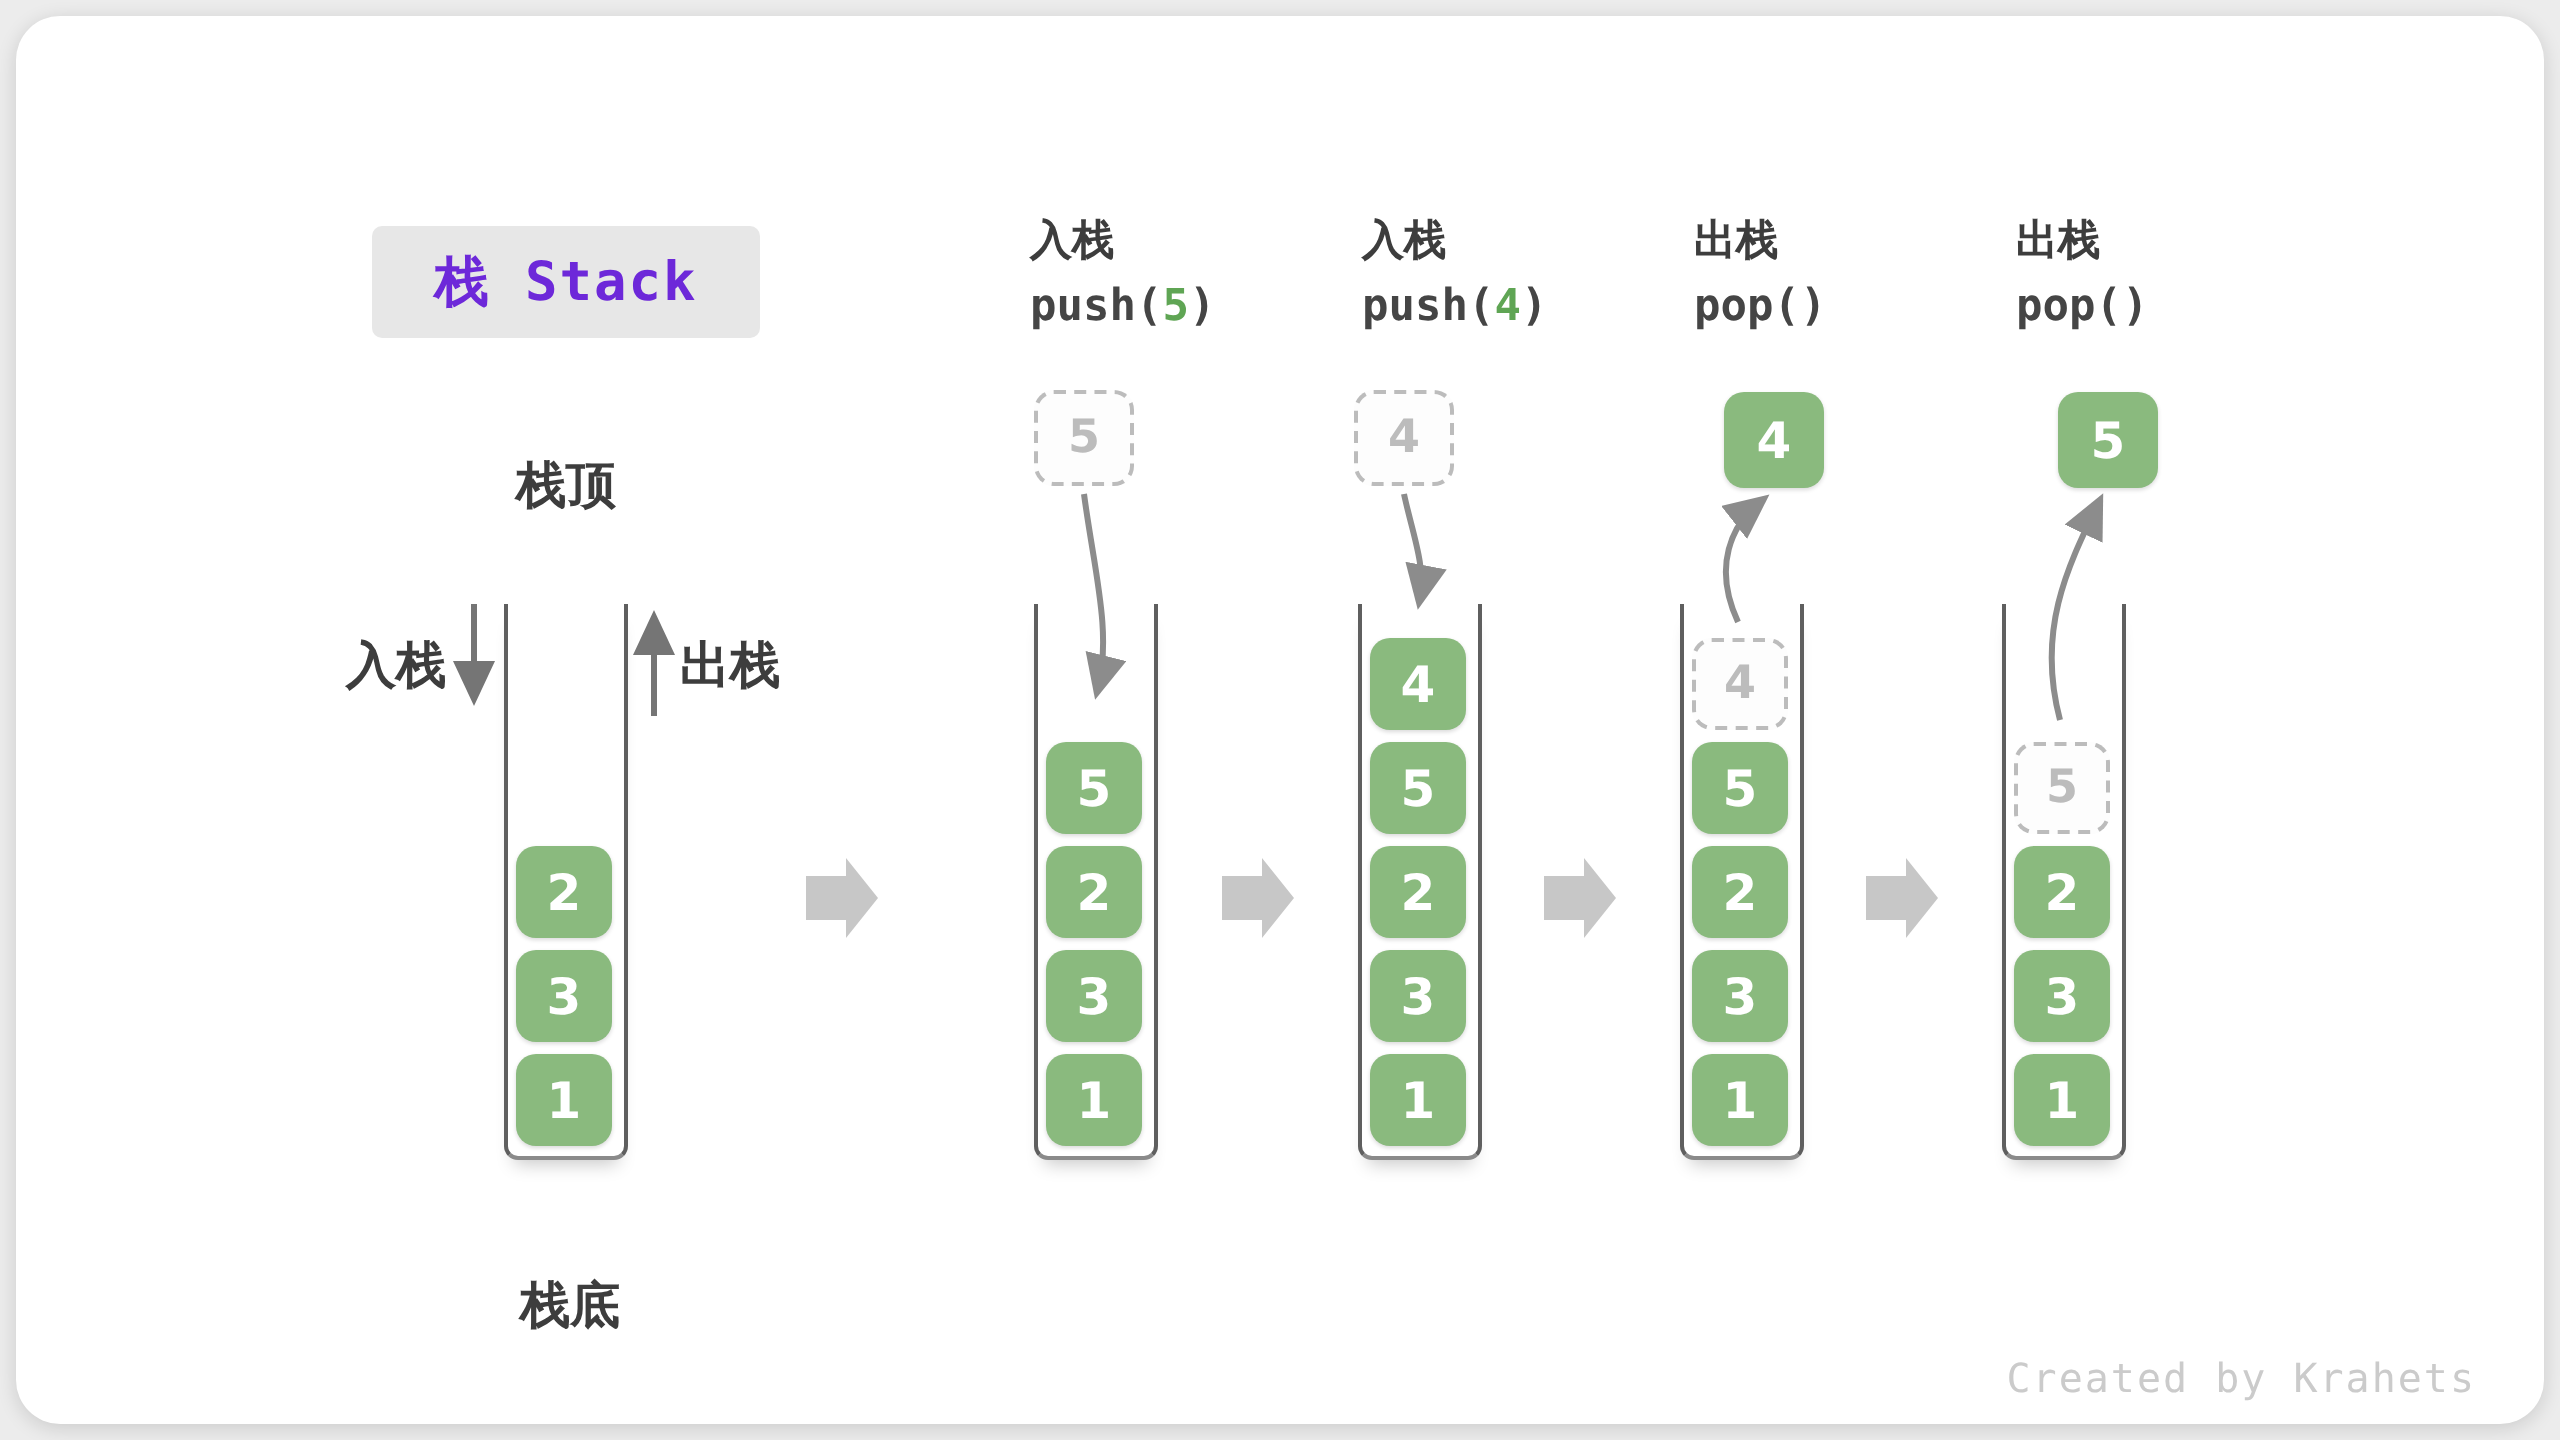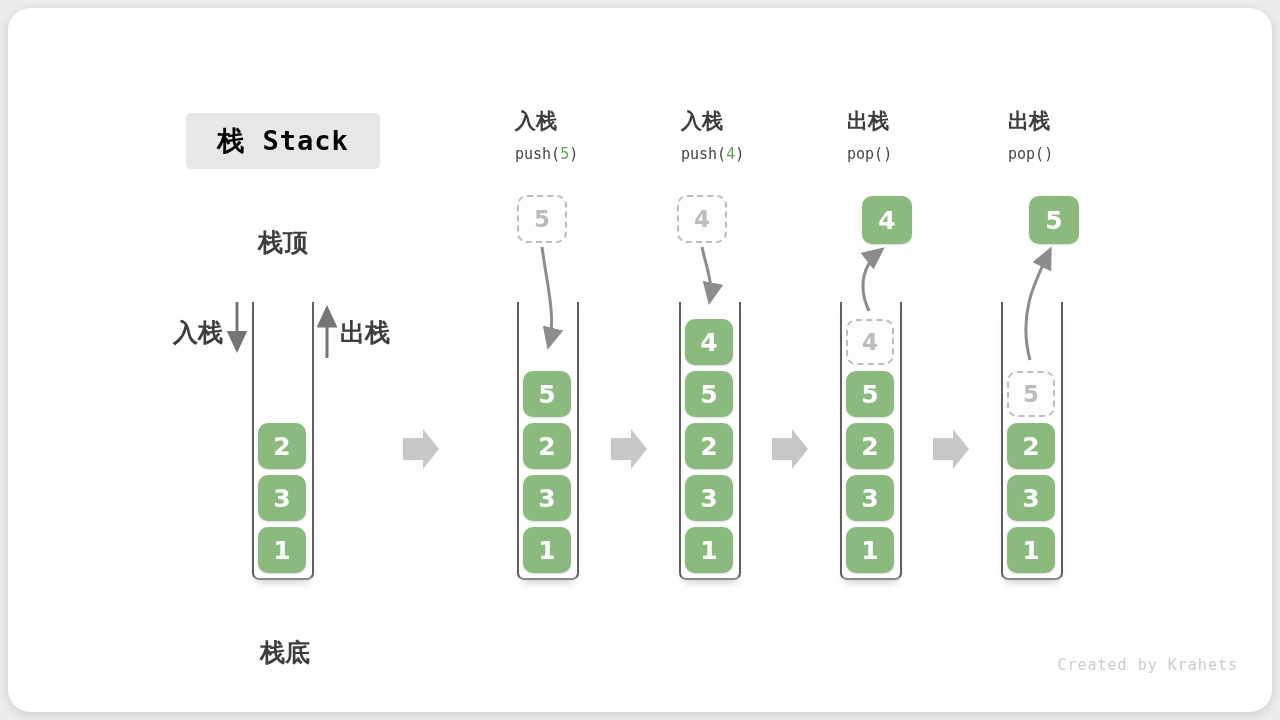--- a/index.html
+++ b/index.html
@@ -12,36 +12,36 @@
     position:absolute; left:8px; top:8px; width:1264px; height:704px;
     background:#ffffff; border-radius:22px;
     box-shadow:0 2px 10px rgba(0,0,0,0.14);
   }
 
   .title-box {
     position:absolute; left:186px; top:113px; width:194px; height:56px;
     background:#e7e7e7; border-radius:5px;
     display:flex; align-items:center; justify-content:center;
     font-family:"DejaVu Sans Mono", monospace;
-    font-size:27px; font-weight:bold; color:#000000; letter-spacing:1px;
+    font-size:27px; font-weight:bold; color:#6d28d9; letter-spacing:1px;
   }
 
   .side-label {
     position:absolute; font-size:25px; font-weight:bold; color:#3d3d3d;
   }
   .top-bottom-label {
     position:absolute; width:62px; text-align:center;
     font-size:25px; font-weight:bold; color:#3d3d3d;
   }
 
   .op-label { position:absolute; top:106px; }
   .op-cn { font-size:21px; font-weight:bold; color:#3d3d3d; line-height:30px; }
   .op-code {
     font-family:"DejaVu Sans Mono", monospace;
-    font-size:15px; font-weight:normal; color:#454545; line-height:36px;
+    font-size:22px; font-weight:bold; color:#454545; line-height:36px;
   }
   .op-code .arg { color:#5fa554; }
 
   .stack-well {
     position:absolute; top:302px; width:62px; height:278px;
     border-left:2px solid #5f5f5f; border-right:2px solid #5f5f5f;
     border-bottom:2px solid #8a8a8a; border-radius:0 0 7px 7px;
     box-shadow:0 7px 9px -5px rgba(0,0,0,0.22);
     background:#ffffff;
   }
@@ -56,23 +56,23 @@
     box-shadow:0 1px 2px rgba(0,0,0,0.15);
   }
   .cell.ghost {
     border:2px dashed #bcbcbc; color:#bcbcbc; background:#fdfdfd; font-size:23px;
   }
   .cell.floating { width:50px; height:48px; }
 
   svg.overlay { position:absolute; left:0; top:0; pointer-events:none; }
 
   .watermark {
-    position:absolute; top:656px; right:42px;
+    position:absolute; top:677px; right:42px;
     font-family:"DejaVu Sans Mono", monospace;
-    font-size:15px; color:#cbcbcb; letter-spacing:1px;
+    font-size:20px; color:#cbcbcb; letter-spacing:1px;
   }
 </style>
 </head>
 <body>
 
 <div id="stage">
   <div class="card"></div>
 
   <div class="title-box">
     <span>栈 Stack</span>

